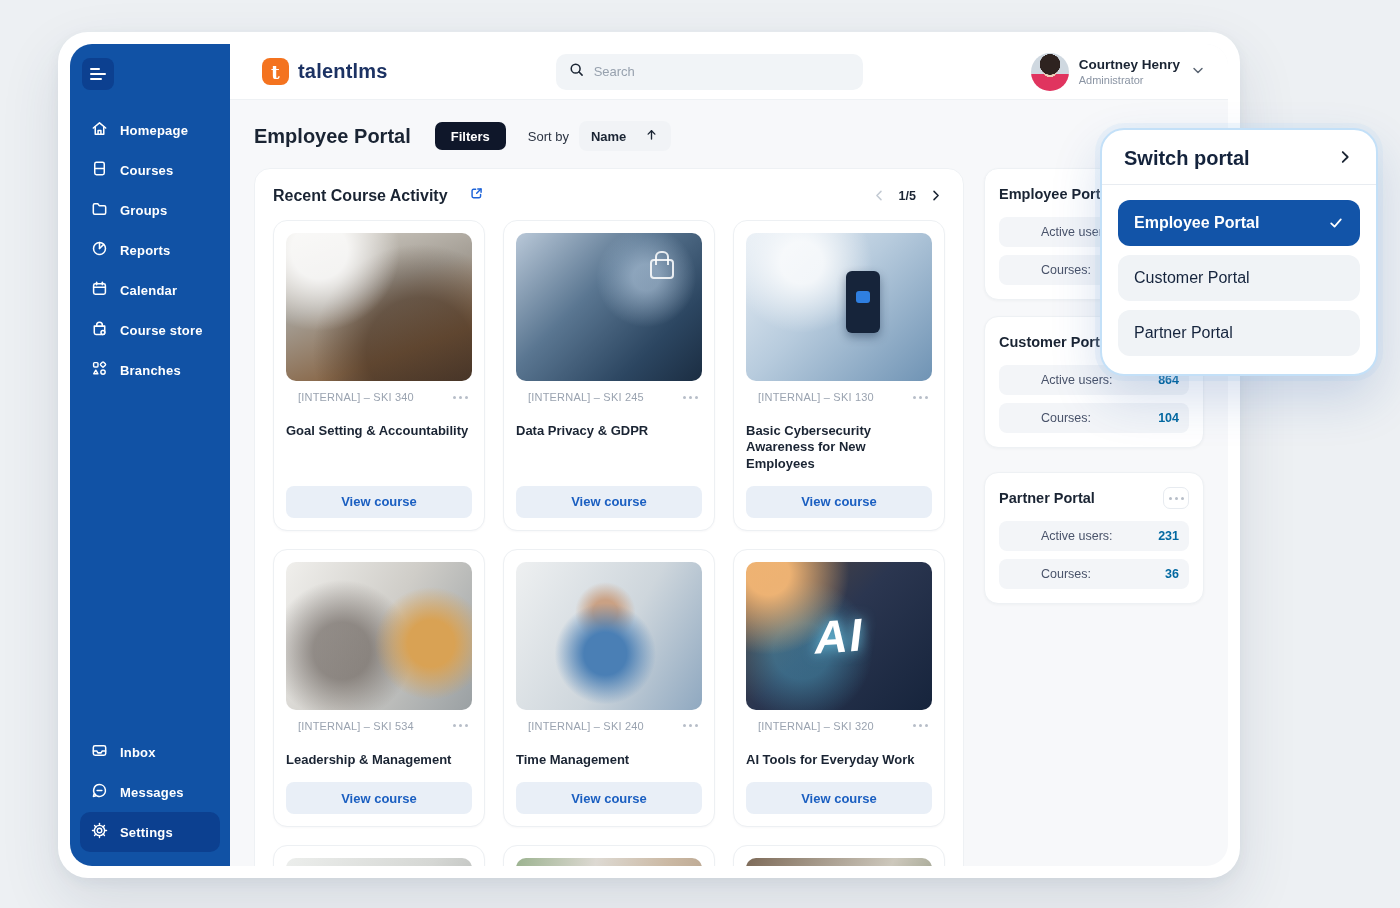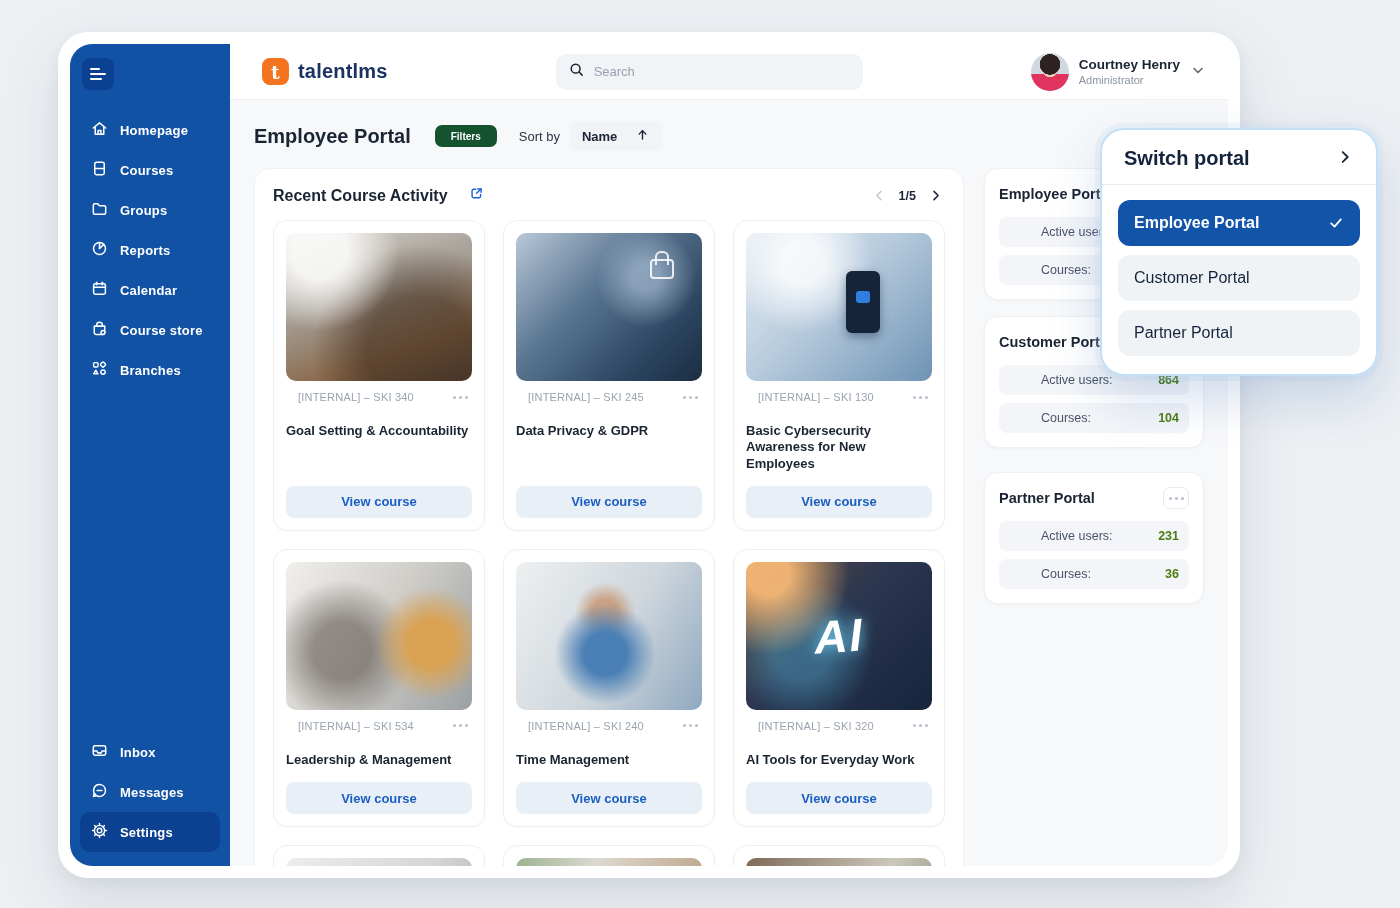--- a/index.html
+++ b/index.html
@@ -45,22 +45,22 @@
       radial-gradient(circle at 50% 30%, #2e2320 0 31%, transparent 32%),
       radial-gradient(circle at 50% 46%, #ecd0ba 0 24%, transparent 25%),
       linear-gradient(180deg,#cfd8e0 0 55%, #e0345f 55%); }
   .user-name { font-size:13.5px; font-weight:bold; color:#1a2433; line-height:1.2; }
   .user-role { font-size:11px; color:#8a94a3; }
 
   
   .content { flex:1; padding:16px 24px 0 24px; }
   .page-header { display:flex; align-items:center; height:40px; margin-bottom:12px; }
   .page-title { font-size:20px; font-weight:bold; color:#1a2433; }
-  .btn-filters { margin-left:24px; height:22px; padding:0 16px; background:#14532d; color:#fff;
-    border:none; border-radius:7px; font-size:10px; font-weight:600; cursor:pointer; font-family:"Liberation Sans", sans-serif; }
+  .btn-filters { margin-left:24px; height:28px; padding:0 16px; background:#0f172a; color:#fff;
+    border:none; border-radius:7px; font-size:13px; font-weight:600; cursor:pointer; font-family:"Liberation Sans", sans-serif; }
   .sort-group { margin-left:22px; display:flex; align-items:center; }
   .sort-label { font-size:13px; color:#2c3442; margin-right:10px; }
   .sort-pill { display:flex; align-items:center; gap:18px; background:#f1f3f6; border-radius:8px;
     height:30px; padding:0 12px; font-size:13px; font-weight:600; color:#1a2433; cursor:pointer; }
   .help-link { margin-left:auto; display:flex; align-items:center; gap:6px; color:#1d63d8;
     font-size:13px; font-weight:600; cursor:pointer; }
 
   .columns { display:flex; gap:20px; align-items:flex-start; }
 
   
@@ -134,21 +134,21 @@
     box-shadow:0 1px 3px rgba(30,40,60,.04); }
   .portal-card.gap-lg { margin-bottom:24px; }
   .p-head { display:flex; align-items:center; justify-content:space-between; margin-bottom:12px; }
   .p-name { font-size:14.5px; font-weight:bold; color:#1a2433; white-space:nowrap; }
   .dots-btn { width:26px; height:22px; border:1px solid #e7ebf0; border-radius:7px; background:#fff;
     display:flex; align-items:center; justify-content:center; cursor:pointer; }
   .p-row { background:#f3f5f8; border-radius:8px; height:30px; display:flex; align-items:center;
     justify-content:space-between; padding:0 10px; margin-top:8px; }
   .p-row:first-of-type { margin-top:0; }
   .p-row-label { font-size:12.5px; color:#49536a;margin-left:32px; }
-  .p-row-value { font-size:12.5px; font-weight:bold; color:#4d7c0f; }
+  .p-row-value { font-size:12.5px; font-weight:bold; color:#0369a1; }
 
   
   .popup { position:absolute; left:1100px; top:128px; width:278px; background:#fff;
     border:2px solid #c3e0f8; border-radius:24px; z-index:50;
     box-shadow:0 22px 50px rgba(30,80,160,.18), 0 0 0 5px rgba(195,224,248,.22); }
   .popup-head { display:flex; align-items:center; justify-content:space-between; padding:17px 22px 14px; }
   .popup-title { font-size:20px; font-weight:bold; color:#14233c; }
   .popup-divider { height:1px; background:#e8ecf1; }
   .popup-body { padding:15px 16px 18px; display:flex; flex-direction:column; gap:9px; }
   .opt { height:46px; border-radius:12px; display:flex; align-items:center; padding:0 16px;

